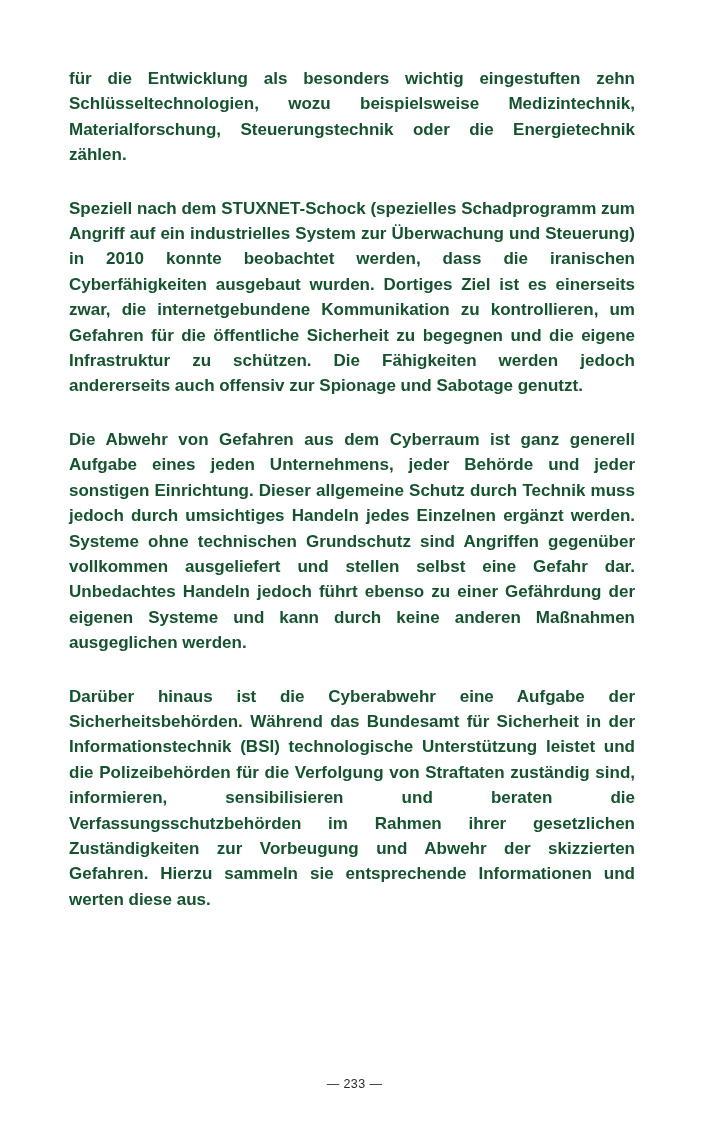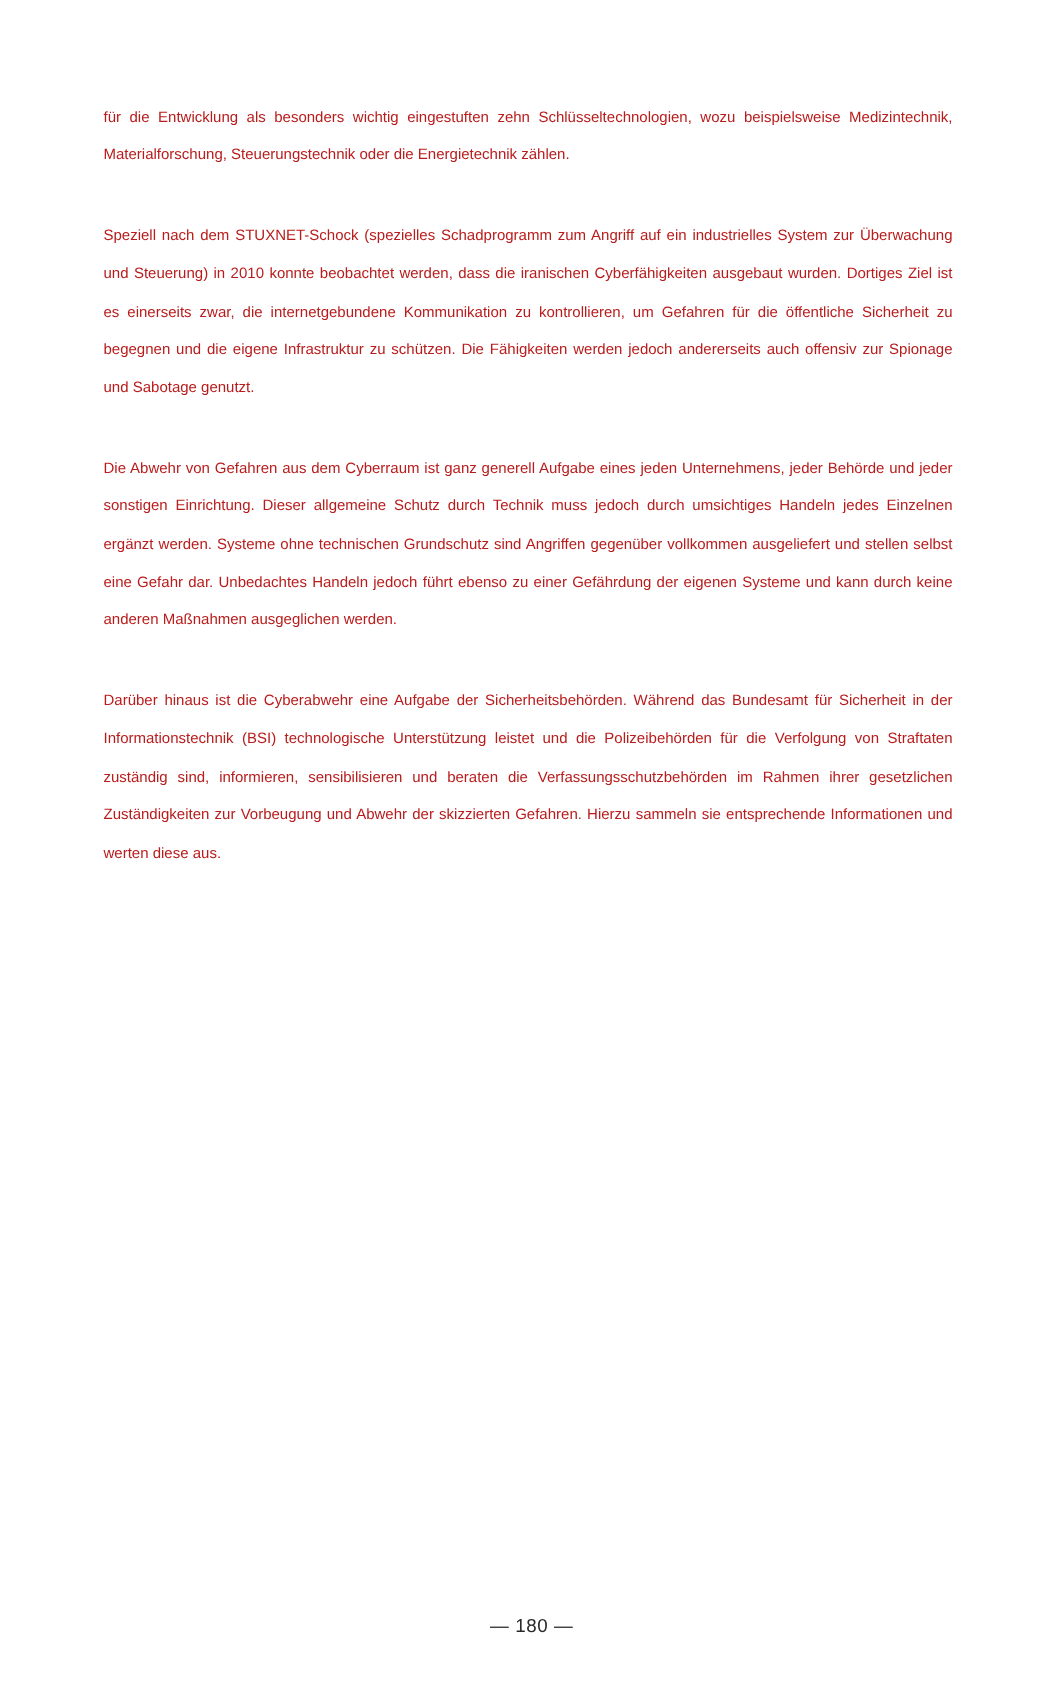--- a/index.html
+++ b/index.html
@@ -24,26 +24,27 @@
     background: #ffffff;
   }
   .content {
     position: absolute;
     left: 69px;
     top: 66px;
     width: 566px;
   }
   .para {
     margin: 0 0 28px 0;
-    font-size: 10px;
+    font-size: 17px;
     line-height: 25.4px;
     text-align: justify;
     text-justify: inter-word;
-    color: #b91c1c;
+    color: #14532d;
     hyphens: manual;
+    font-weight: bold;
   }
   .para:last-child {
     margin-bottom: 0;
   }
   .footer {
     position: absolute;
     left: 0;
     top: 1077px;
     width: 709px;
     text-align: center;
@@ -55,14 +56,14 @@
 </head>
 <body>
 
 <div class="page">
   <div class="content">
     <p class="para">für die Entwicklung als besonders wichtig eingestuften zehn Schlüsseltechnologien, wozu beispielsweise Medizintechnik, Materialforschung, Steuerungstechnik oder die Energietechnik zählen.</p>
     <p class="para">Speziell nach dem STUXNET-Schock (spezielles Schadprogramm zum Angriff auf ein industrielles System zur Überwachung und Steuerung) in 2010 konnte beobachtet werden, dass die iranischen Cyberfähigkeiten ausgebaut wurden. Dortiges Ziel ist es einerseits zwar, die internetgebundene Kommunikation zu kontrollieren, um Gefahren für die öffentliche Sicherheit zu begegnen und die eigene Infrastruktur zu schützen. Die Fähigkeiten werden jedoch andererseits auch offensiv zur Spionage und Sabotage genutzt.</p>
     <p class="para">Die Abwehr von Gefahren aus dem Cyberraum ist ganz generell Aufgabe eines jeden Unternehmens, jeder Behörde und jeder sonstigen Einrichtung. Dieser allgemeine Schutz durch Technik muss jedoch durch umsichtiges Handeln jedes Einzelnen ergänzt werden. Systeme ohne technischen Grundschutz sind Angriffen gegenüber vollkommen ausgeliefert und stellen selbst eine Gefahr dar. Unbedachtes Handeln jedoch führt ebenso zu einer Gefährdung der eigenen Systeme und kann durch keine anderen Maßnahmen ausgeglichen werden.</p>
     <p class="para">Darüber hinaus ist die Cyberabwehr eine Aufgabe der Sicherheitsbehörden. Während das Bundesamt für Sicherheit in der Informationstechnik (BSI) technologische Unterstützung leistet und die Polizeibehörden für die Verfolgung von Straftaten zuständig sind, informieren, sensibilisieren und beraten die Verfassungsschutzbehörden im Rahmen ihrer gesetzlichen Zuständigkeiten zur Vorbeugung und Abwehr der skizzierten Gefahren. Hierzu sammeln sie entsprechende Informationen und werten diese aus.</p>
   </div>
-  <div class="footer">— 180 —</div>
+  <div class="footer">— 233 —</div>
 </div>
 
 </body></html>

